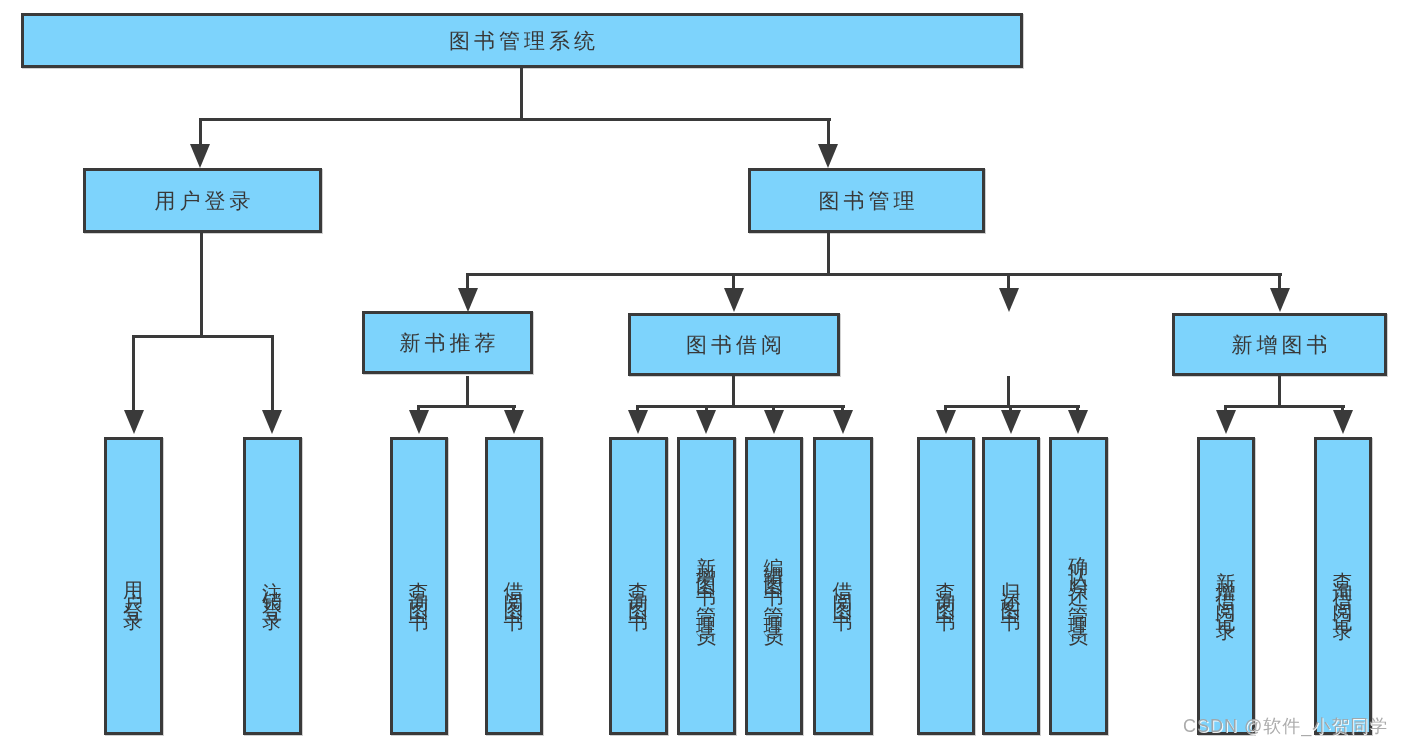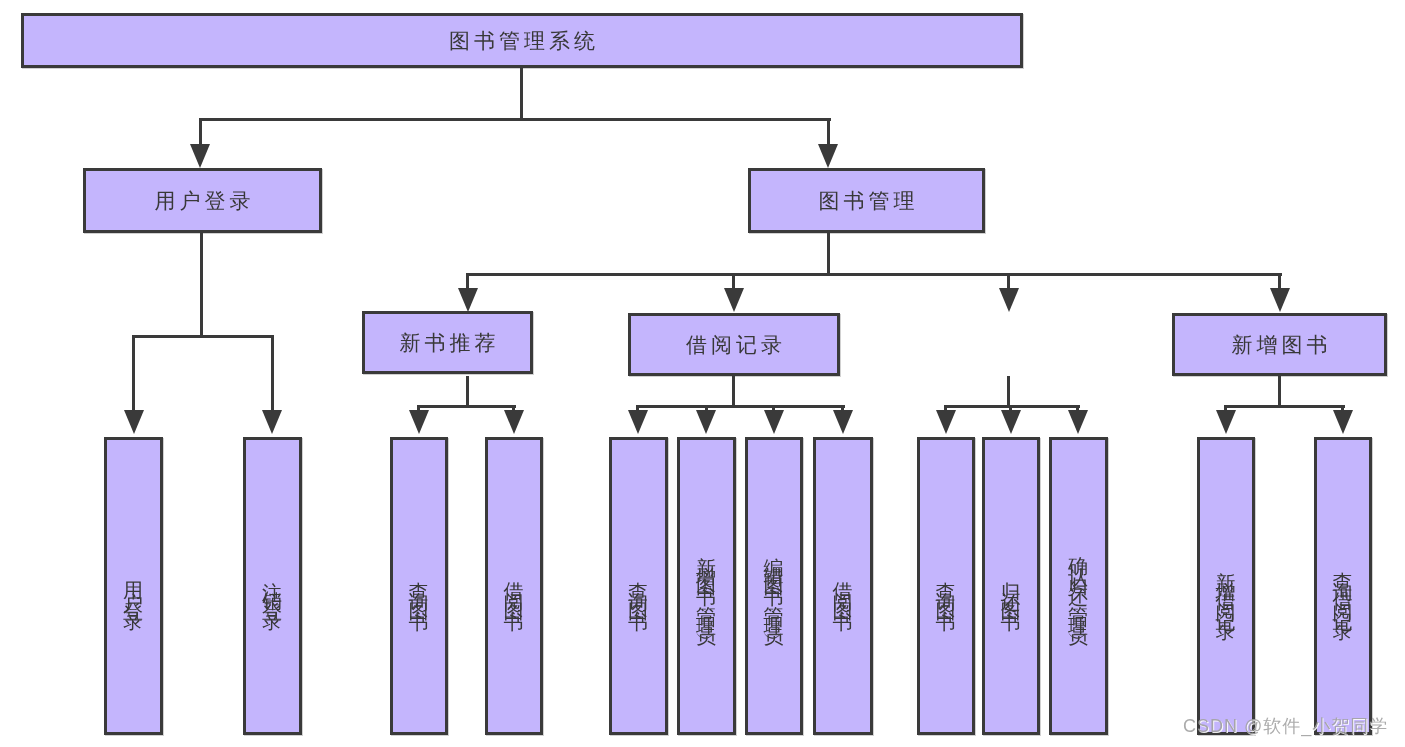--- a/index.html
+++ b/index.html
@@ -8,21 +8,21 @@
     width: 1405px;
     height: 747px;
     background: #ffffff;
     font-family: "Liberation Sans", "DejaVu Sans", sans-serif;
     overflow: hidden;
   }
   .box {
     position: absolute;
     box-sizing: border-box;
     border: 3px solid #3a3a3a;
-    background: #c4b5fd;
+    background: #7dd3fc;
     display: flex;
     align-items: center;
     justify-content: center;
     color: #383838;
     box-shadow: 1px 1px 0 rgba(0,0,0,0.18);
   }
   .hbox .lbl {
     font-size: 21px;
     letter-spacing: 4px;
     white-space: nowrap;
@@ -97,21 +97,21 @@
   <div class="ah" style="left:724px;top:288px"></div>
   <div class="line" style="left:1007px;top:273px;width:3px;height:17px"></div>
   <div class="ah" style="left:999px;top:288px"></div>
   <div class="line" style="left:1278px;top:273px;width:3px;height:17px"></div>
   <div class="ah" style="left:1270px;top:288px"></div>
 
   <div class="box hbox" style="left:362px;top:311px;width:171px;height:63px">
     <span class="lbl">新书推荐</span>
   </div>
   <div class="box hbox" style="left:628px;top:313px;width:212px;height:63px">
-    <span class="lbl">借阅记录</span>
+    <span class="lbl">图书借阅</span>
   </div>
   <div class="box hbox" style="left:1172px;top:313px;width:215px;height:63px">
     <span class="lbl">新增图书</span>
   </div>
 
   <div class="line" style="left:466px;top:376px;width:3px;height:32px"></div>
   <div class="line" style="left:732px;top:376px;width:3px;height:32px"></div>
   <div class="line" style="left:1007px;top:376px;width:3px;height:32px"></div>
   <div class="line" style="left:1278px;top:376px;width:3px;height:32px"></div>
 

